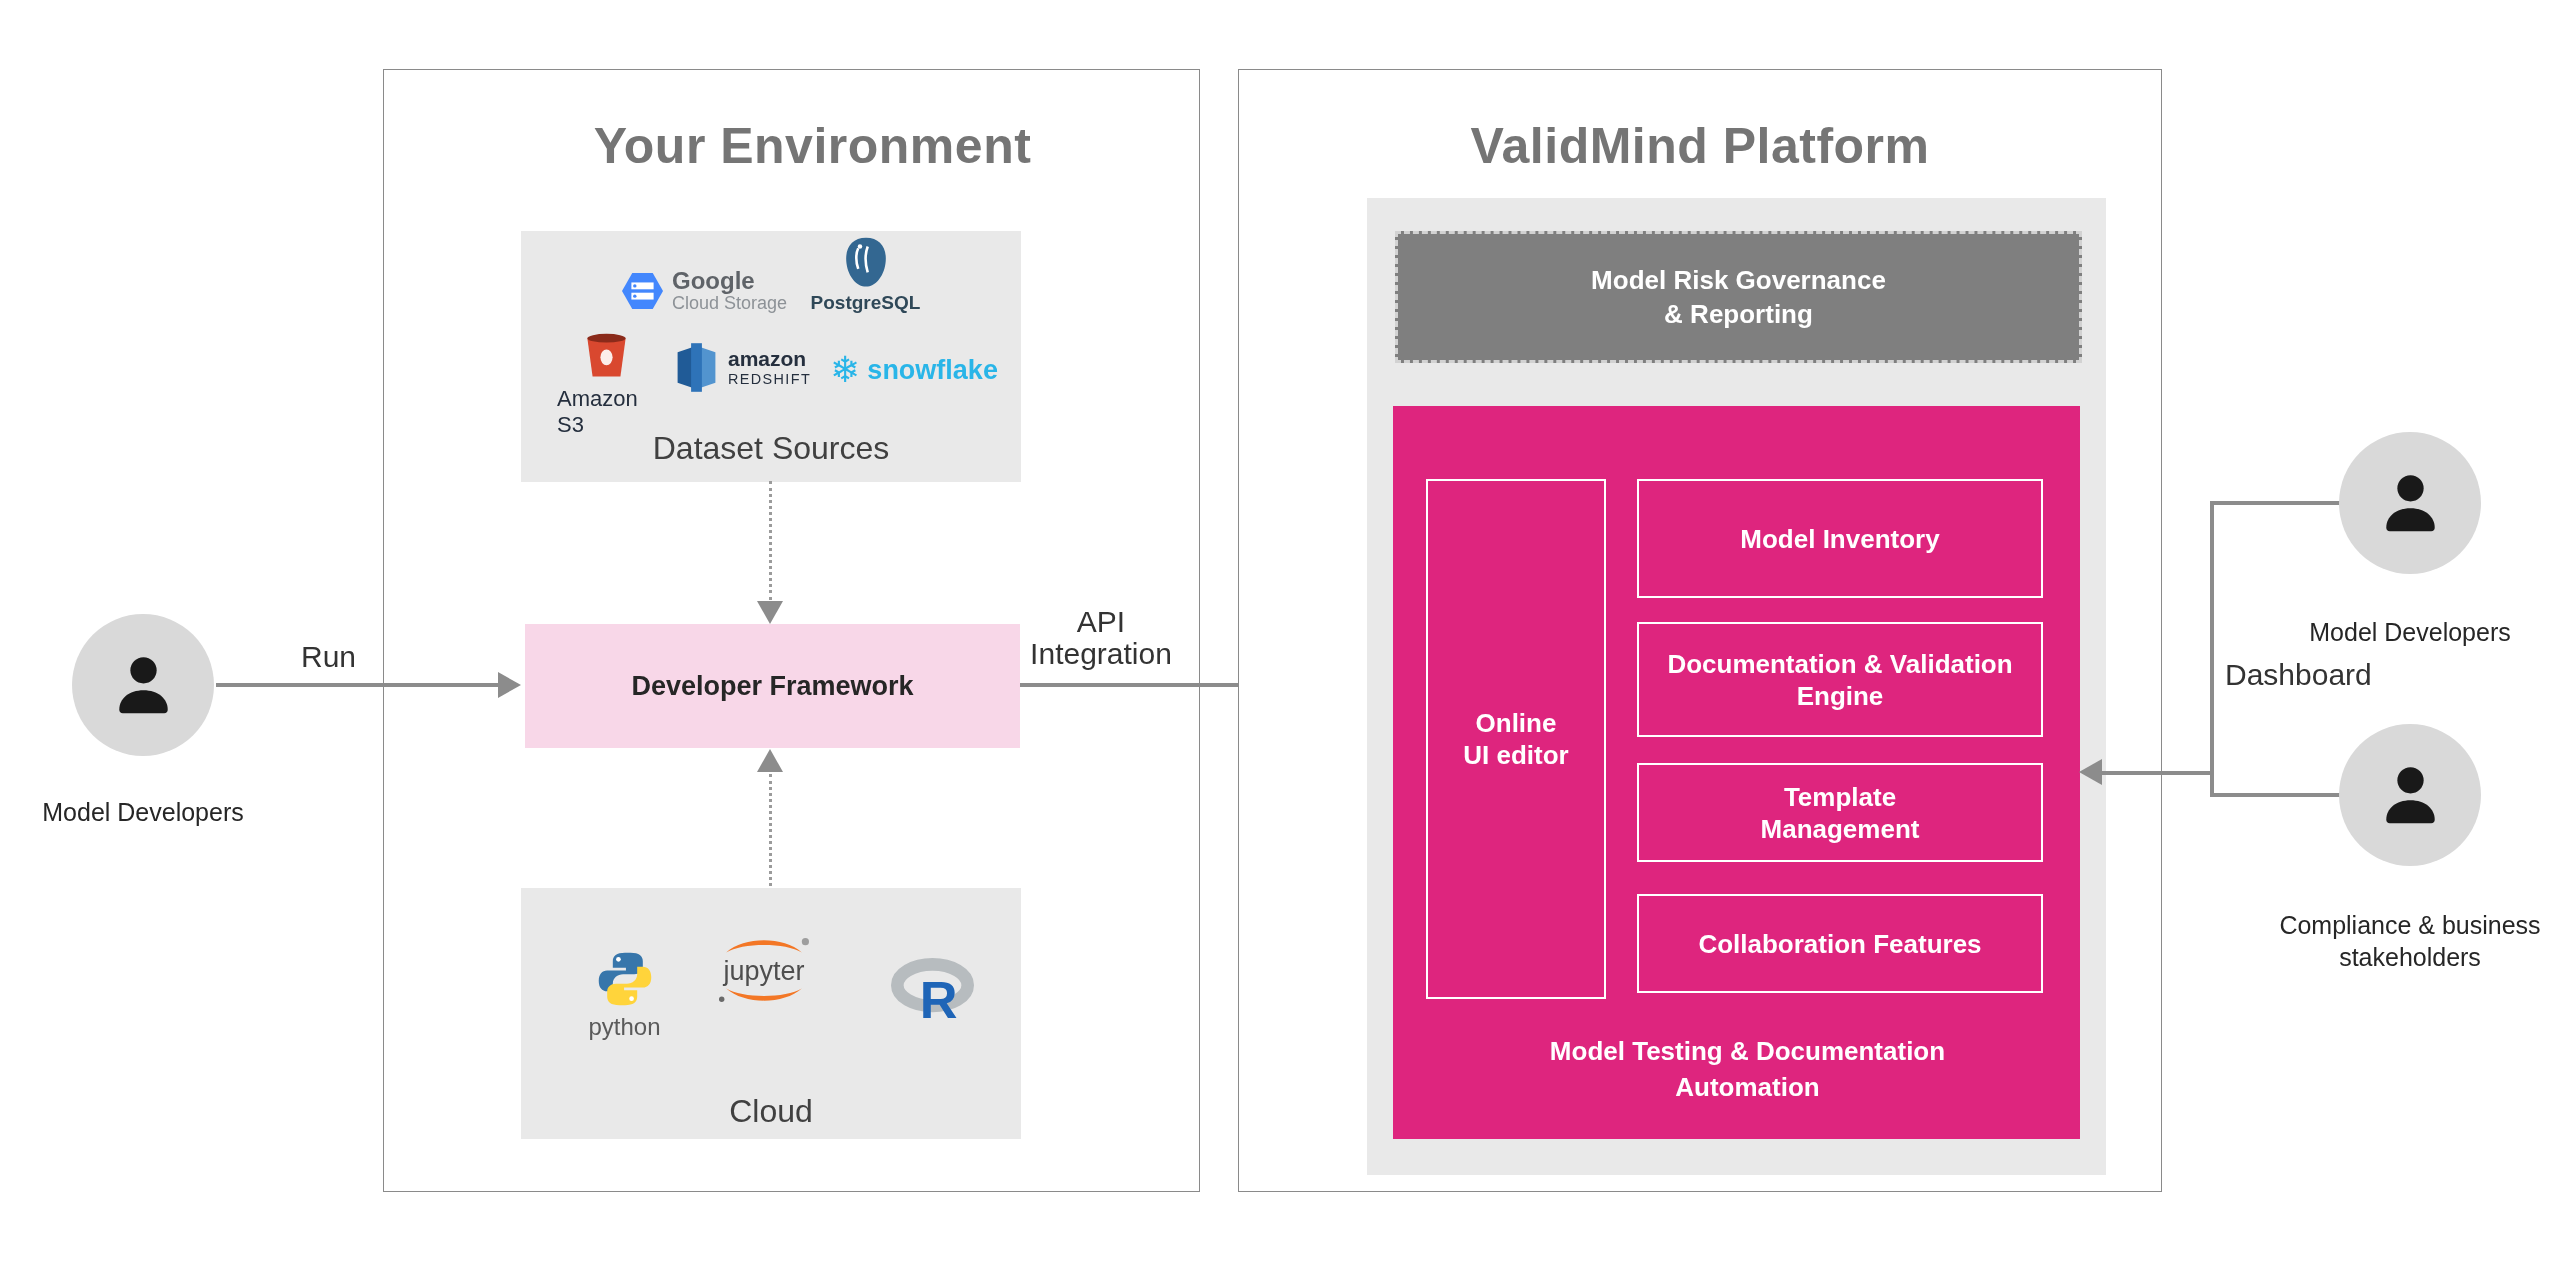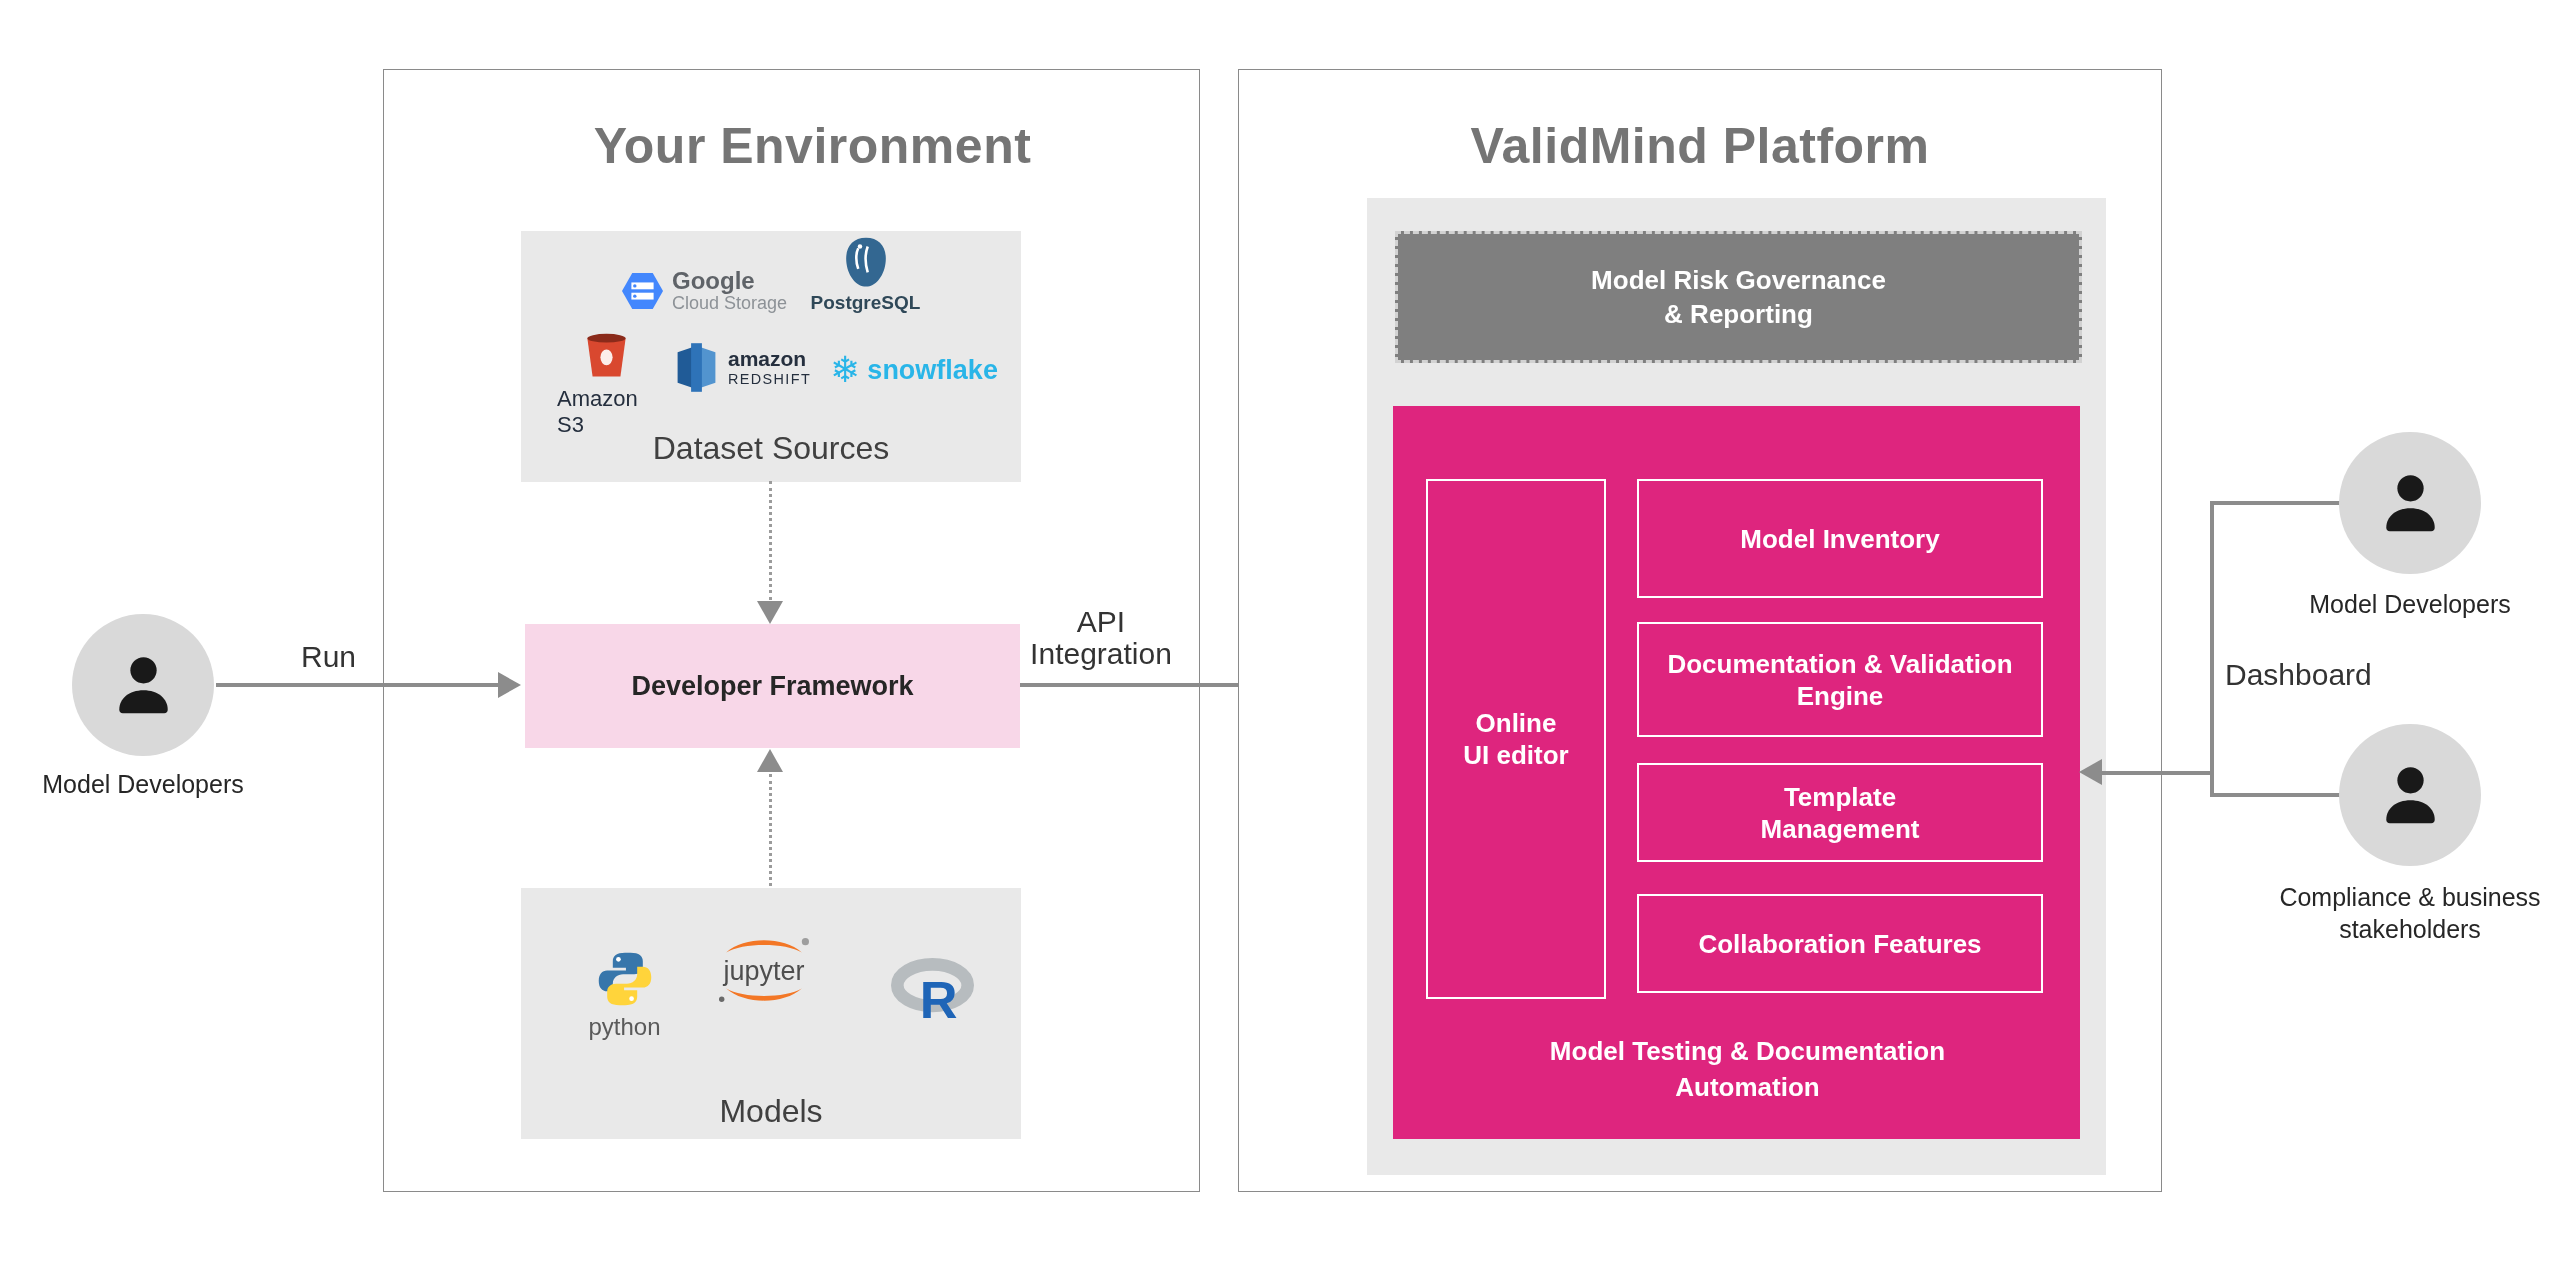--- a/index.html
+++ b/index.html
@@ -50,21 +50,21 @@
   .tri { width: 0; height: 0; }
   .tri-right { border-top: 13.5px solid transparent; border-bottom: 13.5px solid transparent; border-left: 23.4px solid #8c8c8c; }
   .tri-left  { border-top: 13.5px solid transparent; border-bottom: 13.5px solid transparent; border-right: 23.4px solid #8c8c8c; }
   .tri-down  { border-left: 13.5px solid transparent; border-right: 13.5px solid transparent; border-top: 23.4px solid #8c8c8c; }
   .tri-up    { border-left: 13.5px solid transparent; border-right: 13.5px solid transparent; border-bottom: 23.4px solid #8c8c8c; }
 
   .person-badge {
     width: 142px; height: 142px; border-radius: 50%; background: #d9d9d9;
     display: flex; align-items: center; justify-content: center;
   }
-  .actor-label { font-size: 25px; color: #262626; text-align: center; line-height: 32px; }
+  .actor-label { font-size: 25px; color: #262626; text-align: center; line-height: 32px; margin-top: 28px; }
   .small-note { font-size: 30px; color: #333333; }
 
   .logo-row { display: flex; align-items: center; }
   .logo-col { display: flex; flex-direction: column; align-items: center; }
   .gcs-name { font-size: 24px; font-weight: 600; color: #5f6368; line-height: 25px; }
   .gcs-product { font-size: 18px; color: #8d9297; line-height: 21.6px; }
   .pg-name { font-size: 19px; font-weight: 600; color: #2f4858; margin-top: 3.6px; }
   .s3-name { font-size: 22px; color: #252f3e; margin-top: 5.4px; }
   .rs-brand { font-size: 21px; font-weight: bold; color: #252f3e; line-height: 23.4px; }
   .rs-product { font-size: 14.4px; color: #252f3e; letter-spacing: 1.4px; line-height: 18px; }
@@ -164,21 +164,21 @@
     </svg>
   </div>
 
   <div class="abs" style="left:891px; top:958px;">
     <svg width="83" height="67" viewBox="0 0 92 74">
       <ellipse cx="46" cy="30" rx="39" ry="23" fill="none" stroke="#b7bcbf" stroke-width="14"></ellipse>
       <text x="32" y="66" font-size="58" font-weight="bold" fill="#1f65b7">R</text>
     </svg>
   </div>
 
-  <div class="abs panel-label" style="left:521px; top:1093px; width:500px;">Models</div>
+  <div class="abs panel-label" style="left:521px; top:1093px; width:500px;">Cloud</div>
 
   <div class="abs person-badge" style="left:72px; top:614px;">
     <svg viewBox="0 0 24 24" width="83" height="83">
       <circle cx="12" cy="7.6" r="3.8" fill="#191919"></circle>
       <path d="M12 13.4c-4.2 0-7 2.4-7 5.6 0 .6.4 1 1 1h12c.6 0 1-.4 1-1 0-3.2-2.8-5.6-7-5.6z" fill="#191919"></path>
     </svg>
   </div>
   <div class="abs actor-label" style="left:8px; top:768px; width:270px;">Model Developers</div>
 
   <div class="abs small-note" style="left:270px; top:640px; width:117px; text-align:center;">Run</div>

